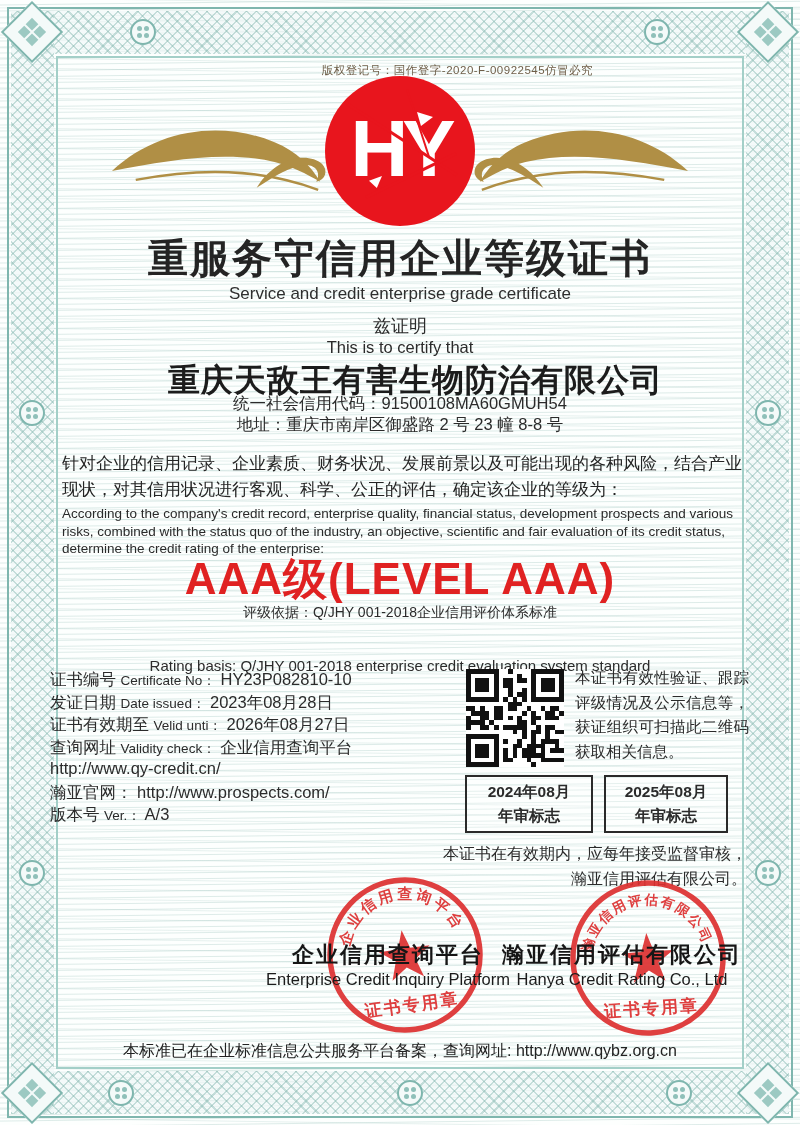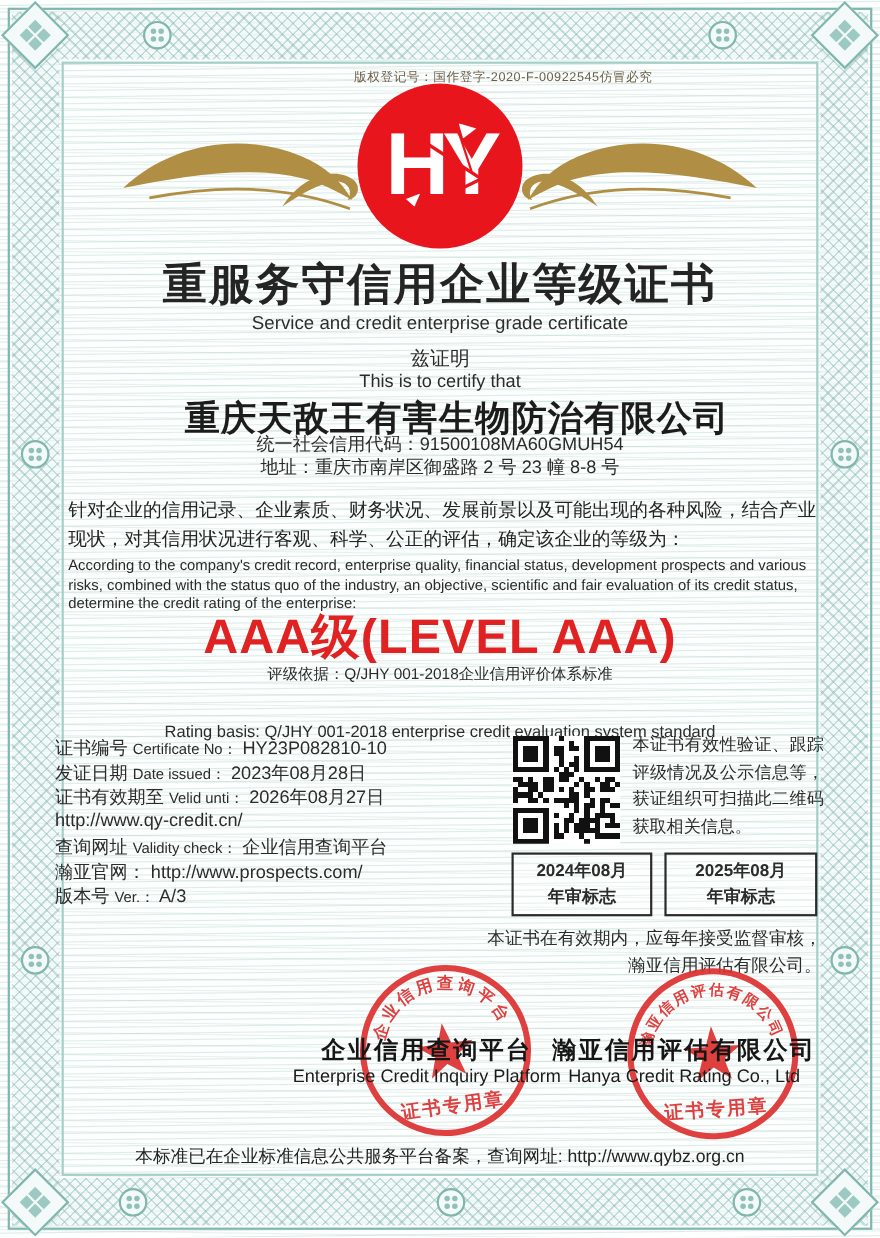--- a/index.html
+++ b/index.html
@@ -93,21 +93,21 @@
 
   .qr-box { position:absolute; top:669px; left:466px; width:98px; height:98px; background:#fff; }
   .qr-box svg { width:100%; height:100%; display:block; }
   .qr-note { position:absolute; top:666px; left:575px; width:174px;
     font-size:15.5px; line-height:24.5px; text-align:justify; }
 
   .year-box { position:absolute; top:775px; height:58px; border:2px solid #2a2a2a;
     display:flex; flex-direction:column; align-items:center; justify-content:center;
     font-size:15.5px; line-height:24px; background:rgba(255,255,255,.25);font-weight:bold; }
   .year-box.b1 { left:465px; width:128px; }
-  .year-box.b2 { left:604px; width:139px; }
+  .year-box.b2 { left:604px; width:124px; }
 
   .supervision { position:absolute; top:841px; left:430px; width:317px;
     text-align:right; font-size:16px; line-height:25px; }
 
   
   .seal { position:absolute; width:162px; height:162px; z-index:3; opacity:.92; }
   .seal.leftseal  { top:874px; left:324px; transform:rotate(-8deg); }
   .seal.rightseal { top:877px; left:567px; transform:rotate(-4deg); }
   .org-zh { position:absolute; text-align:center; font-size:22px; font-weight:600;
     letter-spacing:2px; color:#161616; z-index:4; }
@@ -286,26 +286,26 @@
       <span class="zh">发证日期</span>
       <span class="en">Date issued：</span>
       <span class="val">2023年08月28日</span>
     </div>
     <div class="detail-line">
       <span class="zh">证书有效期至</span>
       <span class="en">Velid unti：</span>
       <span class="val">2026年08月27日</span>
     </div>
     <div class="detail-line">
-      <span class="val">http://www.qy-credit.cn/</span>
-    </div>
-    <div class="detail-line">
       <span class="zh">查询网址</span>
       <span class="en">Validity check：</span>
       <span class="val">企业信用查询平台</span>
+    </div>
+    <div class="detail-line">
+      <span class="val">http://www.qy-credit.cn/</span>
     </div>
     <div class="detail-line">
       <span class="zh">瀚亚官网：</span>
       <span class="val">http://www.prospects.com/</span>
     </div>
     <div class="detail-line">
       <span class="zh">版本号</span>
       <span class="en">Ver.：</span>
       <span class="val">A/3</span>
     </div>

